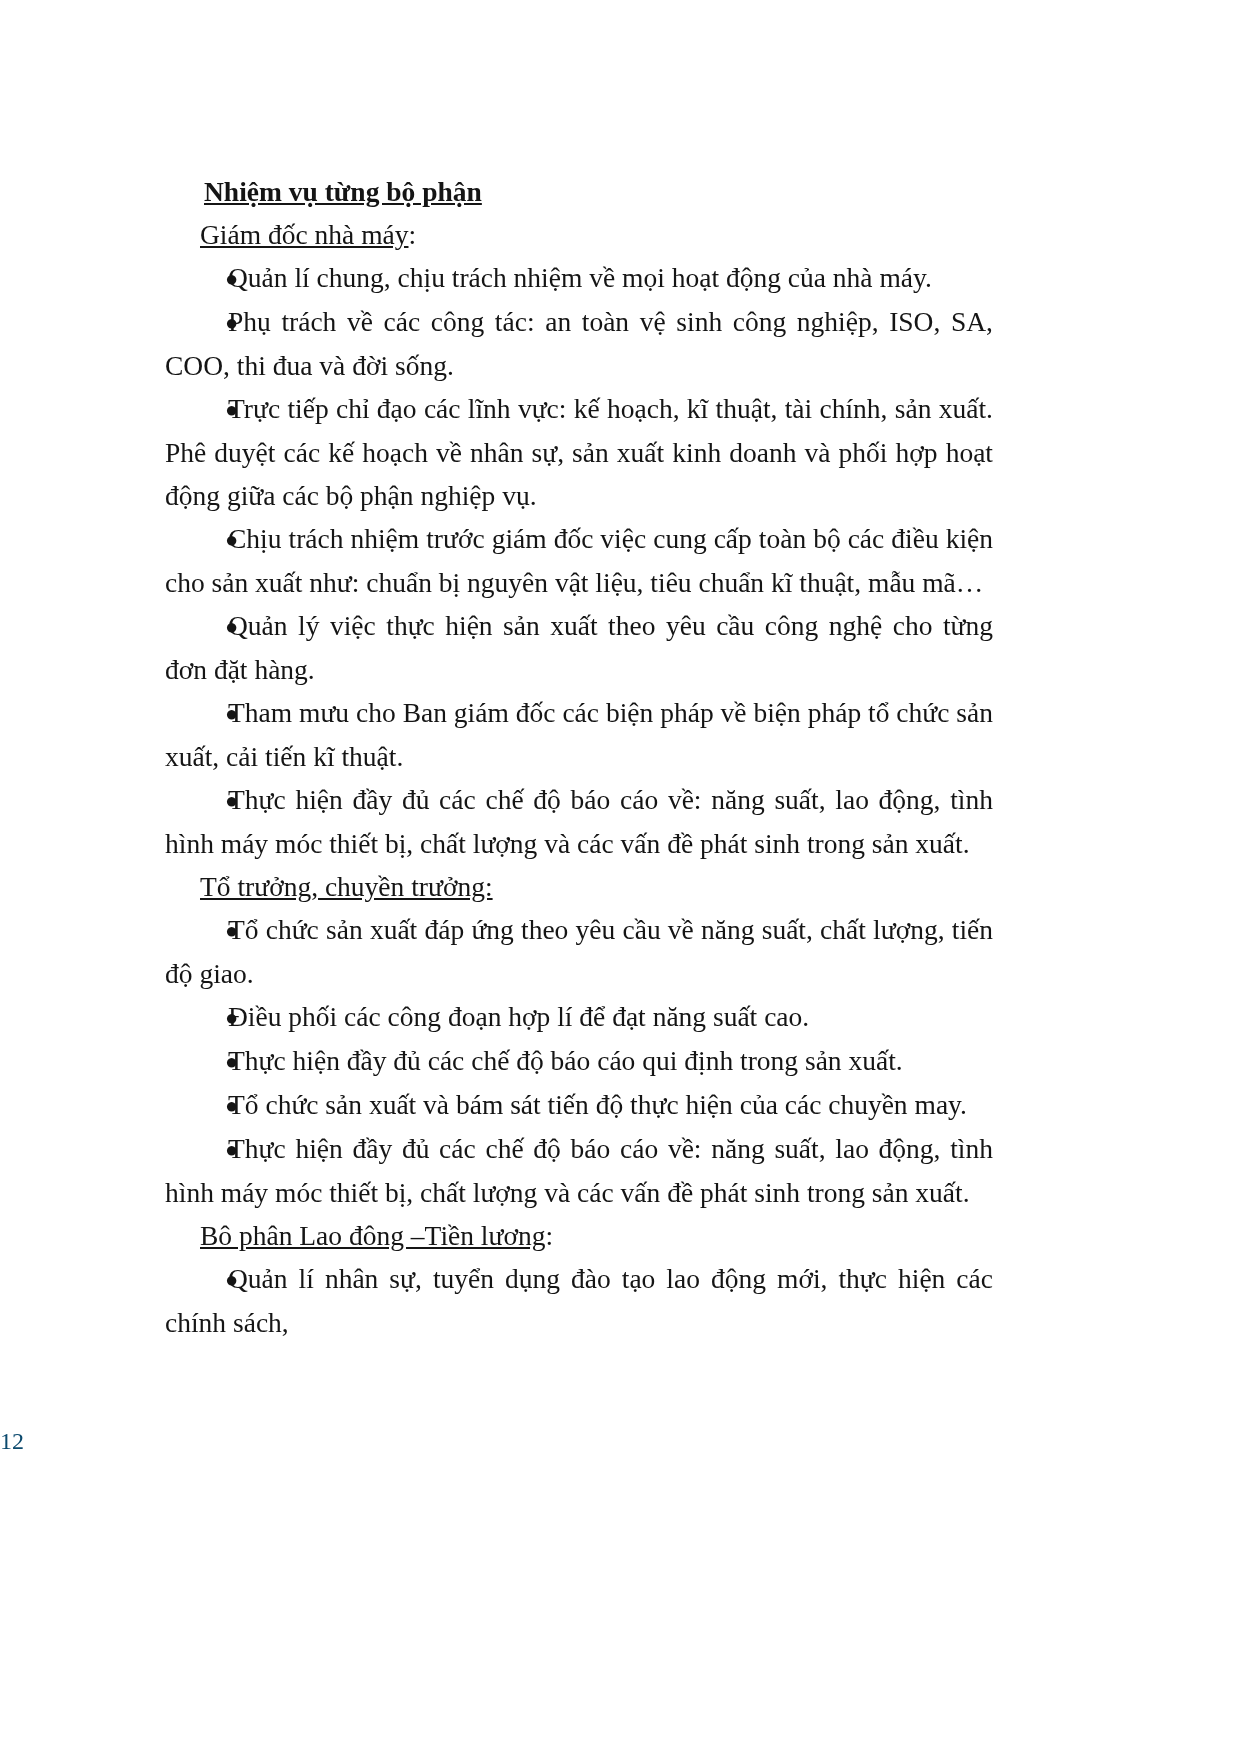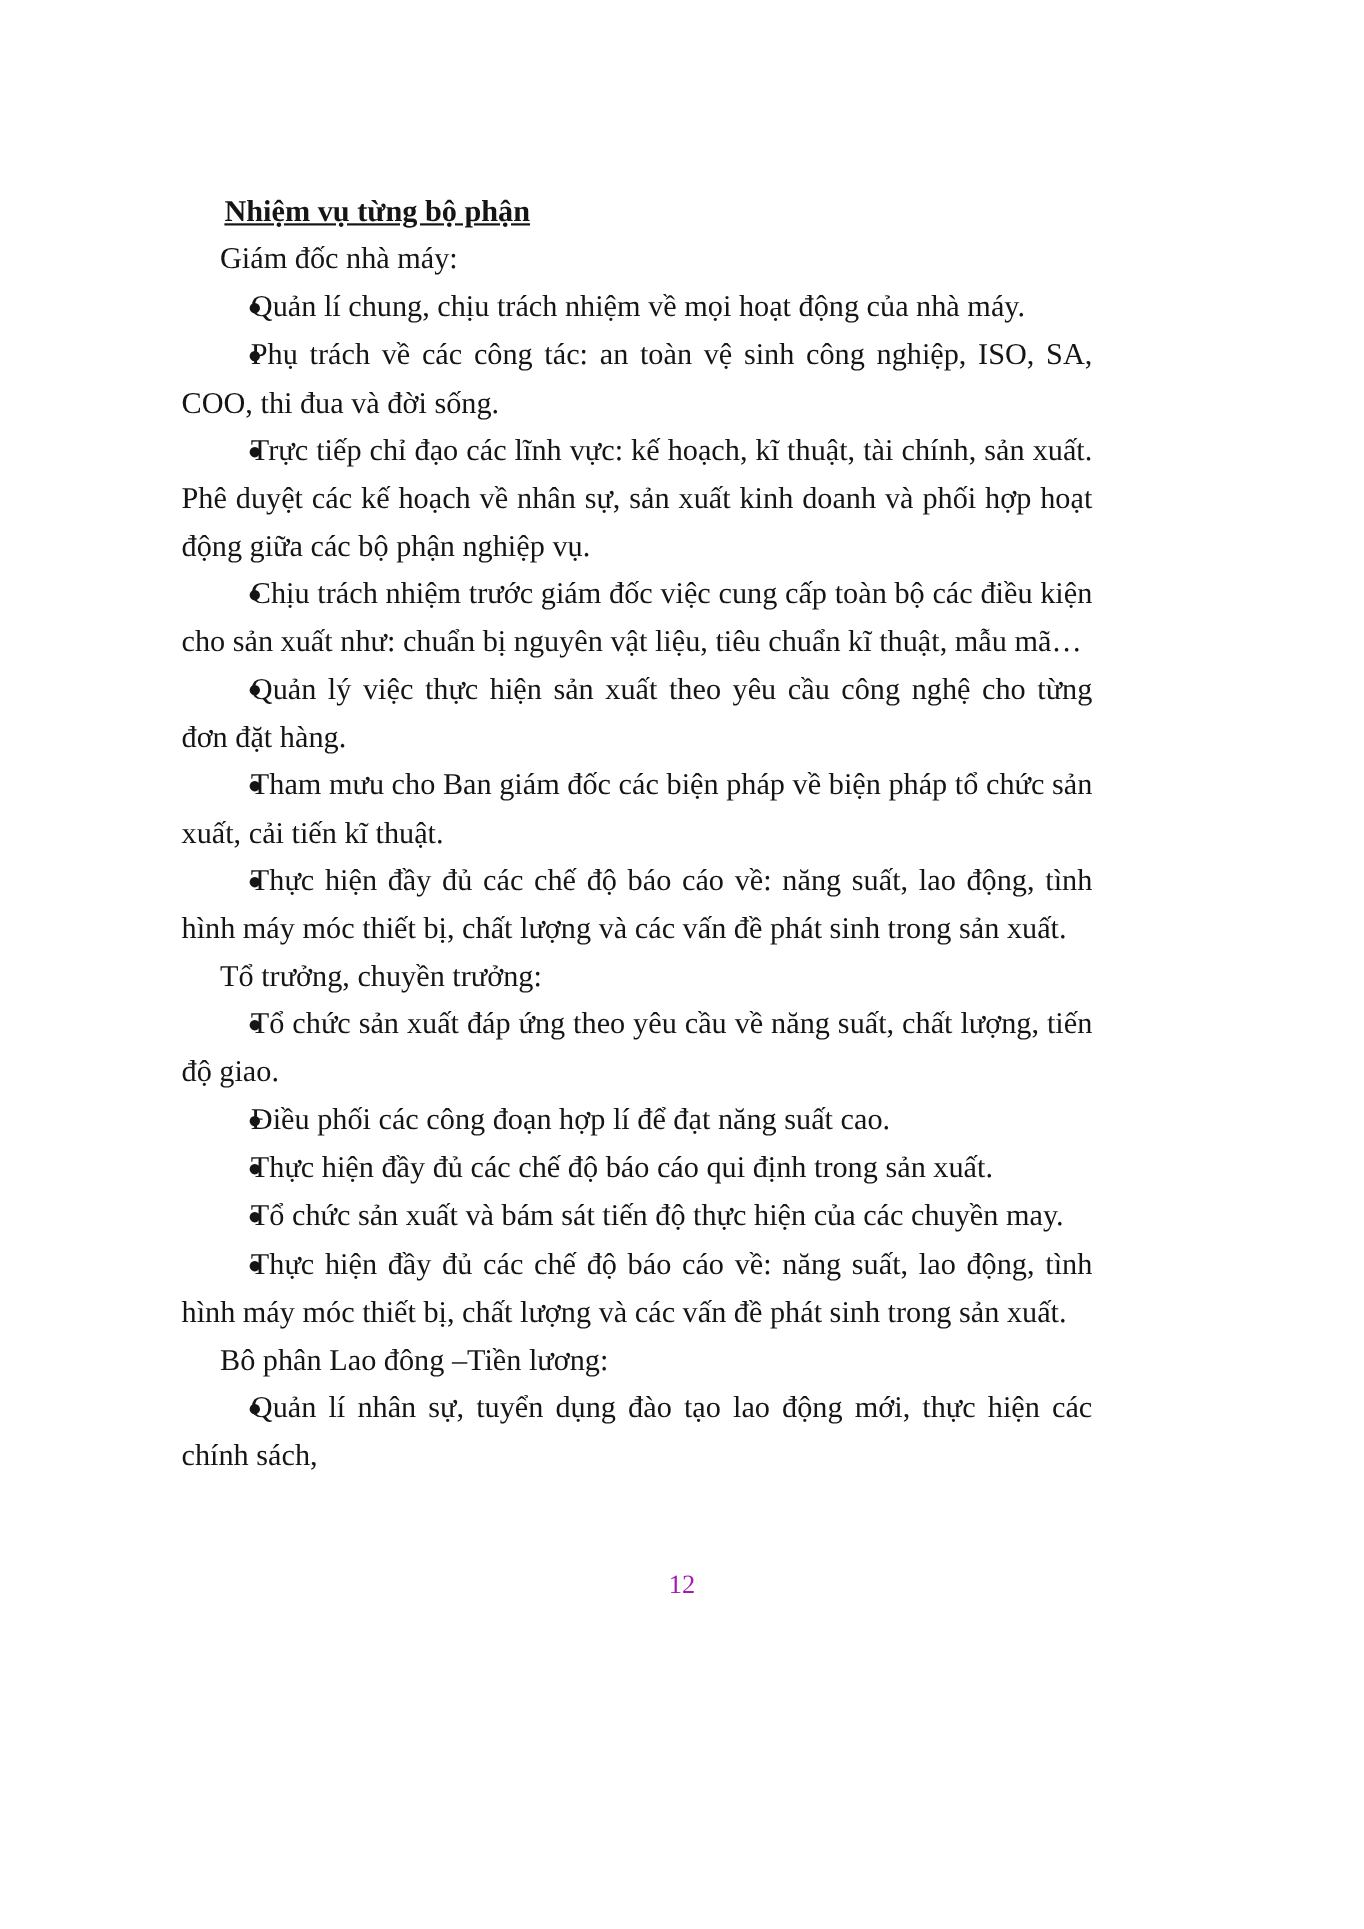--- a/index.html
+++ b/index.html
@@ -29,39 +29,39 @@
   p { margin: 0; padding: 0; }
   .heading {
     font-weight: bold;
     text-indent: 39px;
     text-align: left;
   }
   .heading .u { text-decoration: underline; }
   .label {
     text-indent: 35px;
   }
-  .label .u { }
+  .label .u { text-decoration: underline; }
   .bullet {
     text-indent: 30px;
   }
   .dot {
     display: inline-block;
     width: 33px;
     font-size: 22px;
     vertical-align: 1px;
   }
   .footer {
     position: absolute;
     left: 0;
     top: 1428px;
     width: 1240px;
-    text-align: center;
+    text-align: left;
     font-size: 24px;
     font-family: "Liberation Serif", "DejaVu Serif", serif;
-    color: #a21caf;
+    color: #0c4a6e;
   }
 </style>
 </head>
 <body>
 
 <div class="page">
   <div class="content">
 
     <p class="heading"><span class="u">Nhiệm vụ từng bộ phận</span></p>
 

